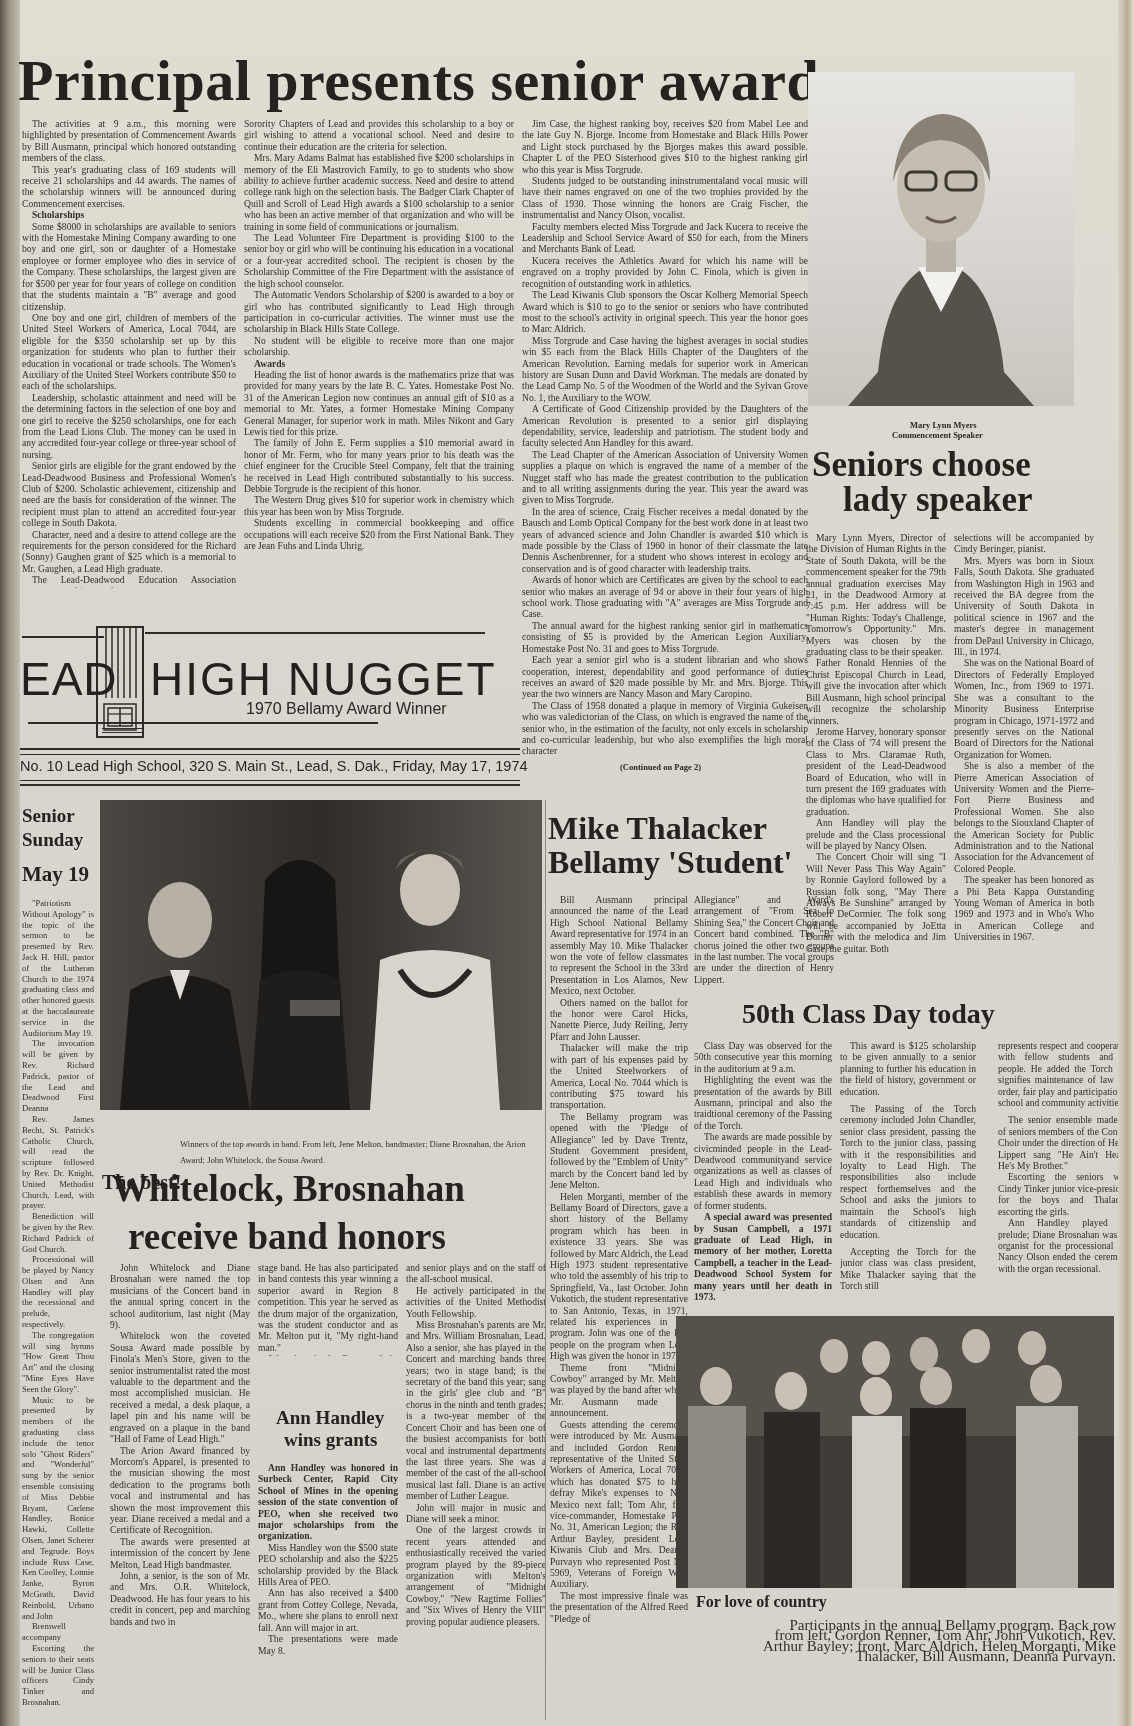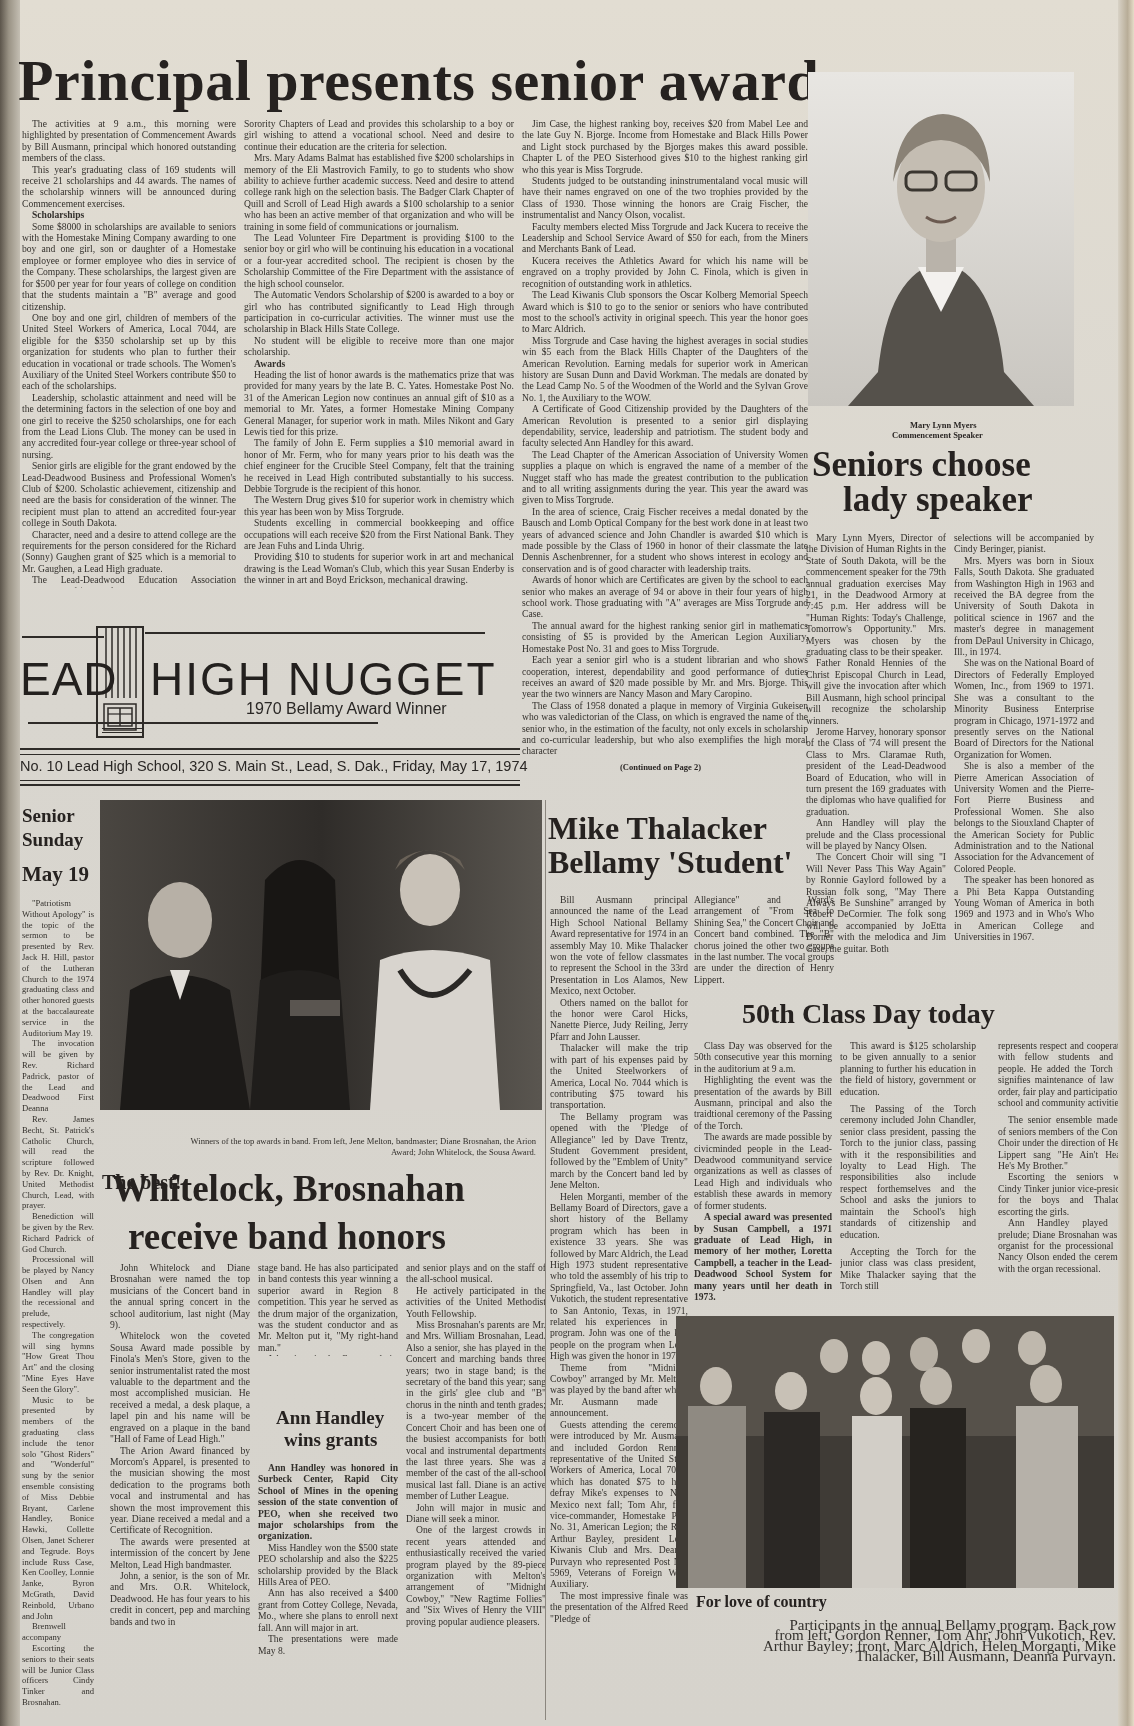--- a/index.html
+++ b/index.html
@@ -81,21 +81,20 @@
     <p style="text-indent:0">Sorority Chapters of Lead and provides this scholarship to a boy or girl wishing to attend a vocational school. Need and desire to continue their education are the criteria for selection.</p>
     <p>Mrs. Mary Adams Balmat has established five $200 scholarships in memory of the Eli Mastrovich Family, to go to students who show ability to achieve further academic success. Need and desire to attend college rank high on the selection basis. The Badger Clark Chapter of Quill and Scroll of Lead High awards a $100 scholarship to a senior who has been an active member of that organization and who will be training in some field of communications or journalism.</p>
     <p>The Lead Volunteer Fire Department is providing $100 to the senior boy or girl who will be continuing his education in a vocational or a four-year accredited school. The recipient is chosen by the Scholarship Committee of the Fire Department with the assistance of the high school counselor.</p>
     <p>The Automatic Vendors Scholarship of $200 is awarded to a boy or girl who has contributed significantly to Lead High through participation in co-curricular activities. The winner must use the scholarship in Black Hills State College.</p>
     <p>No student will be eligible to receive more than one major scholarship.</p>
     <p class="small-bold">Awards</p>
     <p>Heading the list of honor awards is the mathematics prize that was provided for many years by the late B. C. Yates. Homestake Post No. 31 of the American Legion now continues an annual gift of $10 as a memorial to Mr. Yates, a former Homestake Mining Company General Manager, for superior work in math. Miles Nikont and Gary Lewis tied for this prize.</p>
     <p>The family of John E. Ferm supplies a $10 memorial award in honor of Mr. Ferm, who for many years prior to his death was the chief engineer for the Crucible Steel Company, felt that the training he received in Lead High contributed substantially to his success. Debbie Torgrude is the recipient of this honor.</p>
     <p>The Western Drug gives $10 for superior work in chemistry which this year has been won by Miss Torgrude.</p>
     <p>Students excelling in commercial bookkeeping and office occupations will each receive $20 from the First National Bank. They are Jean Fuhs and Linda Uhrig.</p>
-    <p>Providing $10 to students for superior work in art and mechanical drawing is the Lead Woman's Club, which this year Susan Enderby is the winner in art and Boyd Erickson, mechanical drawing.</p>
   </div>
 
   <div class="abs body-text" style="left:502px; top:118px; width:286px; height:644px; overflow:hidden;">
     <p>Jim Case, the highest ranking boy, receives $20 from Mabel Lee and the late Guy N. Bjorge. Income from Homestake and Black Hills Power and Light stock purchased by the Bjorges makes this award possible. Chapter L of the PEO Sisterhood gives $10 to the highest ranking girl who this year is Miss Torgrude.</p>
     <p>Students judged to be outstanding ininstrumentaland vocal music will have their names engraved on one of the two trophies provided by the Class of 1930. Those winning the honors are Craig Fischer, the instrumentalist and Nancy Olson, vocalist.</p>
     <p>Faculty members elected Miss Torgrude and Jack Kucera to receive the Leadership and School Service Award of $50 for each, from the Miners and Merchants Bank of Lead.</p>
     <p>Kucera receives the Athletics Award for which his name will be engraved on a trophy provided by John C. Finola, which is given in recognition of outstanding work in athletics.</p>
     <p>The Lead Kiwanis Club sponsors the Oscar Kolberg Memorial Speech Award which is $10 to go to the senior or seniors who have contributed most to the school's activity in original speech. This year the honor goes to Marc Aldrich.</p>
     <p>Miss Torgrude and Case having the highest averages in social studies win $5 each from the Black Hills Chapter of the Daughters of the American Revolution. Earning medals for superior work in American history are Susan Dunn and David Workman. The medals are donated by the Lead Camp No. 5 of the Woodmen of the World and the Sylvan Grove No. 1, the Auxiliary to the WOW.</p>
     <p>A Certificate of Good Citizenship provided by the Daughters of the American Revolution is presented to a senior girl displaying dependability, service, leadership and patriotism. The student body and faculty selected Ann Handley for this award.</p>
@@ -216,21 +215,21 @@
       <path d="M150 310 L160 180 Q200 160 240 180 L250 310 Z" fill="#1f1d1b"></path>
 
       <ellipse cx="330" cy="90" rx="30" ry="36" fill="#c9c2b8"></ellipse>
       <path d="M295 70 Q330 30 365 70 L360 60 Q330 40 300 60 Z" fill="#6a6258"></path>
       <path d="M270 310 L280 160 Q330 140 390 160 L400 310 Z" fill="#d8d4ce"></path>
       <path d="M300 170 Q330 220 370 170" stroke="#2a2826" stroke-width="6" fill="none"></path>
       <rect x="190" y="200" width="50" height="16" fill="#5a5550"></rect>
     </svg>
   </div>
   <div class="abs headline" style="left:82px; top:1172px; font-size:20px;">The best!</div>
-  <div class="abs body-text" style="left:160px; top:1136px; width:356px; font-size:8.6px; line-height:11px; text-align:right;">Winners of the top awards in band. From left, Jene Melton, bandmaster; Diane Brosnahan, the Arion Award; John Whitelock, the Sousa Award.</div>
+  <div class="abs body-text" style="left:160px; top:1136px; width:356px; font-size:8.6px; line-height:16px; text-align:left;">Winners of the top awards in band. From left, Jene Melton, bandmaster; Diane Brosnahan, the Arion Award; John Whitelock, the Sousa Award.</div>
 
   <div class="abs headline" style="left:92px; top:1170px; font-size:37px; white-space:nowrap;">Whitelock, Brosnahan</div>
   <div class="abs headline" style="left:108px; top:1218px; font-size:37px; white-space:nowrap;">receive band honors</div>
 
   <div class="abs body-text" style="left:90px; top:1262px; width:140px; height:460px; overflow:hidden;">
     <p>John Whitelock and Diane Brosnahan were named the top musicians of the Concert band in the annual spring concert in the school auditorium, last night (May 9).</p>
     <p>Whitelock won the coveted Sousa Award made possible by Finola's Men's Store, given to the senior instrumentalist rated the most valuable to the department and the most accomplished musician. He received a medal, a desk plaque, a lapel pin and his name will be engraved on a plaque in the band "Hall of Fame of Lead High."</p>
     <p>The Arion Award financed by Morcom's Apparel, is presented to the musician showing the most dedication to the programs both vocal and instrumental and has shown the most improvement this year. Diane received a medal and a Certificate of Recognition.</p>
     <p>The awards were presented at intermission of the concert by Jene Melton, Lead High bandmaster.</p>
     <p>John, a senior, is the son of Mr. and Mrs. O.R. Whitelock, Deadwood. He has four years to his credit in concert, pep and marching bands and two in</p>

